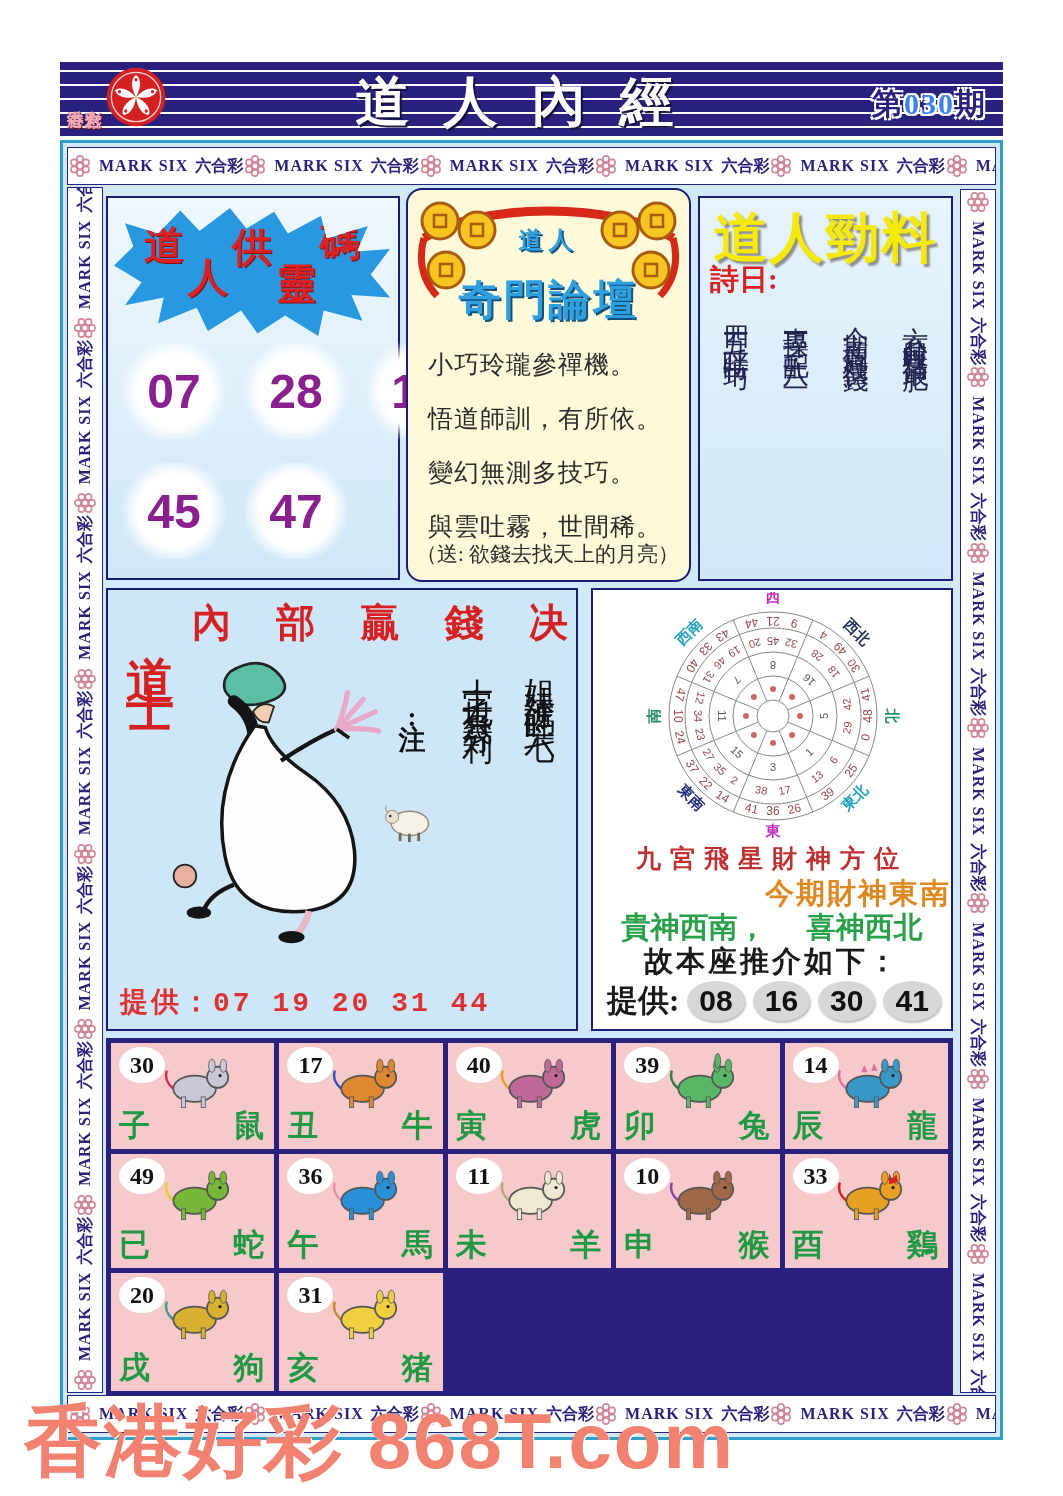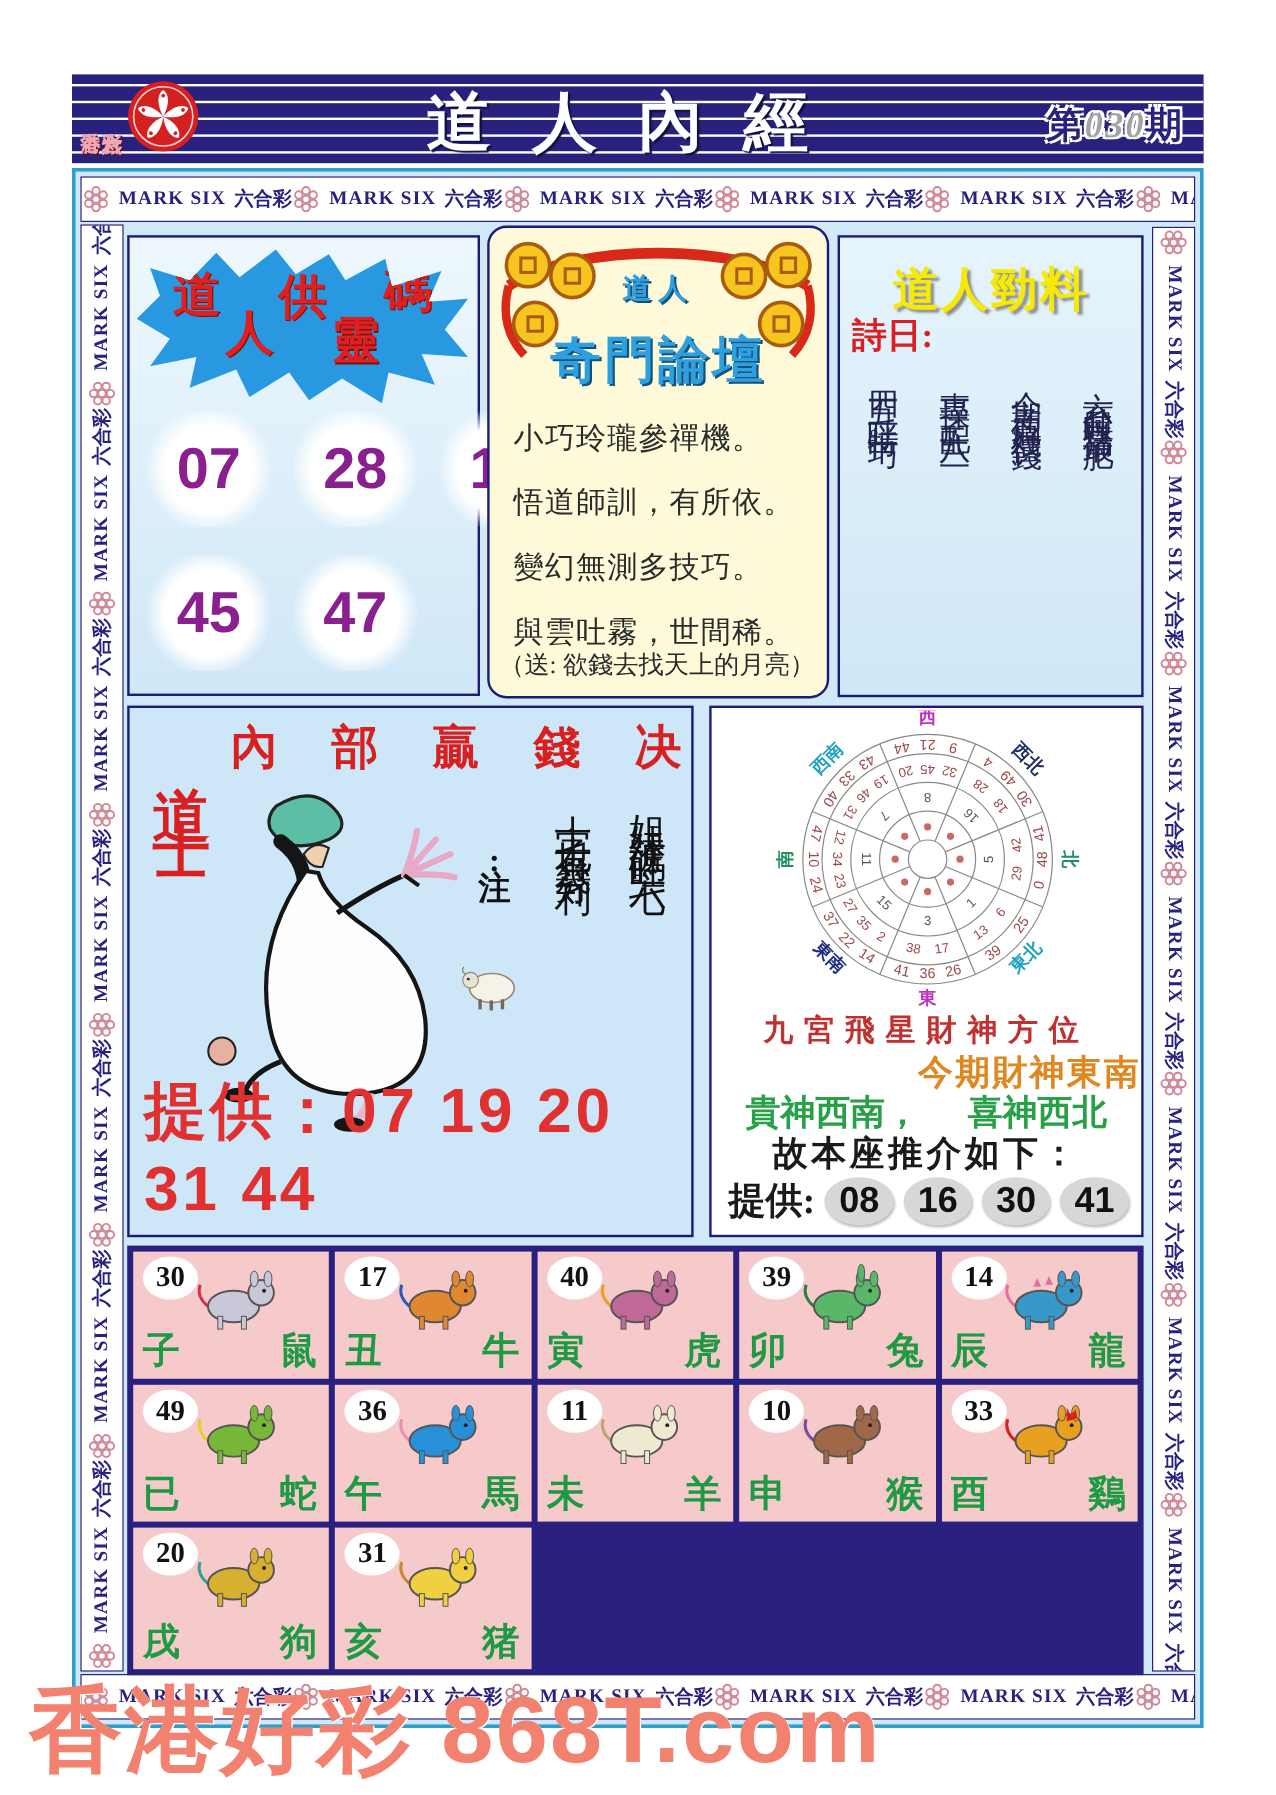--- a/index.html
+++ b/index.html
@@ -21,21 +21,21 @@
   .page-title{
     position:absolute;left:0;right:0;top:4px;text-align:center;z-index:2;
     font-family:"DejaVu Serif",serif;font-weight:bold;font-size:54px;color:#ffffff;
     letter-spacing:34px;text-shadow:2px 2px 1px #11103f;
   }
   .issue{
     position:absolute;right:16px;top:22px;z-index:3;
     font-family:"Liberation Serif",serif;font-weight:bold;font-size:30px;letter-spacing:2px;
   }
   .issue .navy{color:#28217e;text-shadow:-2px -2px 0 #fff,2px -2px 0 #fff,-2px 2px 0 #fff,2px 2px 0 #fff;}
-  .issue .red{color:#a3a3a3;text-shadow:-2px -2px 0 #fff,2px -2px 0 #fff,-2px 2px 0 #fff,2px 2px 0 #fff;font-style:italic;}
+  .issue .red{color:#3b82f6;text-shadow:-2px -2px 0 #fff,2px -2px 0 #fff,-2px 2px 0 #fff,2px 2px 0 #fff;}
   
   .frame{
     position:absolute;left:60px;top:140px;width:943px;height:1300px;
     background:#cfe9f8;border:3px solid #2f9fca;box-sizing:border-box;
   }
   
   .ms-strip{
     position:absolute;background:#ffffff;border:1px solid #28217e;box-sizing:border-box;
     display:flex;align-items:center;justify-content:space-around;overflow:hidden;white-space:nowrap;
   }
@@ -77,22 +77,22 @@
     text-shadow:2px 2px 0 #14527e;letter-spacing:6px;}
   .forum-title2{position:absolute;left:0;right:0;top:82px;text-align:center;
     font-family:"Liberation Serif",serif;font-weight:bold;font-size:42px;color:#2ea0e0;
     text-shadow:2px 2px 0 #14527e;letter-spacing:3px;}
   .forum-poem{position:absolute;left:20px;top:158px;right:10px;}
   .forum-line{font-family:"Liberation Serif",serif;font-size:25px;color:#2b2b2b;margin-bottom:21px;letter-spacing:1px;}
   .forum-gift{position:absolute;left:8px;bottom:12px;right:4px;
     font-family:"Liberation Serif",serif;font-size:21px;color:#2b2b2b;}
   
   .box-strong{left:635px;top:53px;width:255px;height:385px;background:linear-gradient(#e6f4fc,#cfe7f7);}
-  .strong-title{position:absolute;left:0;right:0;top:16px;text-align:center;
-    font-family:Liberation Serif, serif;font-weight:bold;font-size:39px;color:#f6ea00;
+  .strong-title{position:absolute;left:0;right:0;top:4px;text-align:center;
+    font-family:Liberation Serif, serif;font-weight:bold;font-size:54px;color:#f6ea00;
     text-shadow:3px 3px 2px #8f8f8f;letter-spacing:2px;}
   .strong-label{position:absolute;left:10px;top:62px;
     font-family:"Liberation Serif",serif;font-weight:bold;font-size:29px;color:#d82020;}
   .strong-cols{position:absolute;left:6px;right:6px;top:108px;bottom:8px;
     display:flex;flex-direction:row-reverse;justify-content:space-around;}
   .vcol{writing-mode:vertical-rl;text-orientation:upright;
     font-family:"Liberation Serif",serif;font-size:26px;color:#232350;letter-spacing:7px;}
   
   .box-daoist{left:43px;top:445px;width:472px;height:443px;background:#cde7f8;}
   .daoist-title{position:absolute;left:84px;right:8px;top:6px;display:flex;justify-content:space-between;
@@ -101,21 +101,21 @@
     font-family:"Liberation Serif",serif;font-weight:bold;font-size:48px;color:#d82020;letter-spacing:28px;}
   .daoist-note{position:absolute;left:286px;top:112px;writing-mode:vertical-rl;text-orientation:upright;
     font-family:"Liberation Serif",serif;font-weight:bold;font-size:27px;color:#111;}
   .dz-v1{position:absolute;right:16px;top:64px;writing-mode:vertical-rl;text-orientation:upright;
     font-family:"Liberation Serif",serif;font-size:31px;color:#111;letter-spacing:9px;}
   .dz-v2{position:absolute;right:78px;top:64px;writing-mode:vertical-rl;text-orientation:upright;
     font-family:"Liberation Serif",serif;font-size:31px;color:#111;letter-spacing:9px;}
   .daoist-art{position:absolute;left:42px;top:56px;width:262px;height:308px;}
   .sheep-art{position:absolute;left:272px;top:210px;width:56px;height:44px;}
   .daoist-provide{position:absolute;left:12px;bottom:8px;
-    font-weight:bold;font-size:52px;color:#e03030;letter-spacing:3px;font-family:Liberation Sans, sans-serif;}
+    font-weight:bold;font-size:28px;color:#e03030;letter-spacing:3px;font-family:Liberation Mono, monospace;}
   
   .box-compass{left:528px;top:445px;width:362px;height:443px;background:#ffffff;}
   .compass-svg{position:absolute;left:8px;top:2px;width:344px;height:250px;}
   .cp-caption{position:absolute;left:0;right:0;top:252px;text-align:center;
     font-family:"Liberation Serif",serif;font-weight:bold;font-size:25px;color:#c03030;letter-spacing:9px;}
   .cp-line1{position:absolute;left:0;right:0;top:284px;text-align:right;
     font-weight:bold;font-size:29px;color:#e08820;letter-spacing:2px;}
   .cp-line2{position:absolute;left:0;right:0;top:318px;text-align:center;
     font-weight:bold;font-size:29px;color:#28a048;}
   .cp-line2 .gap{display:inline-block;width:40px;}

